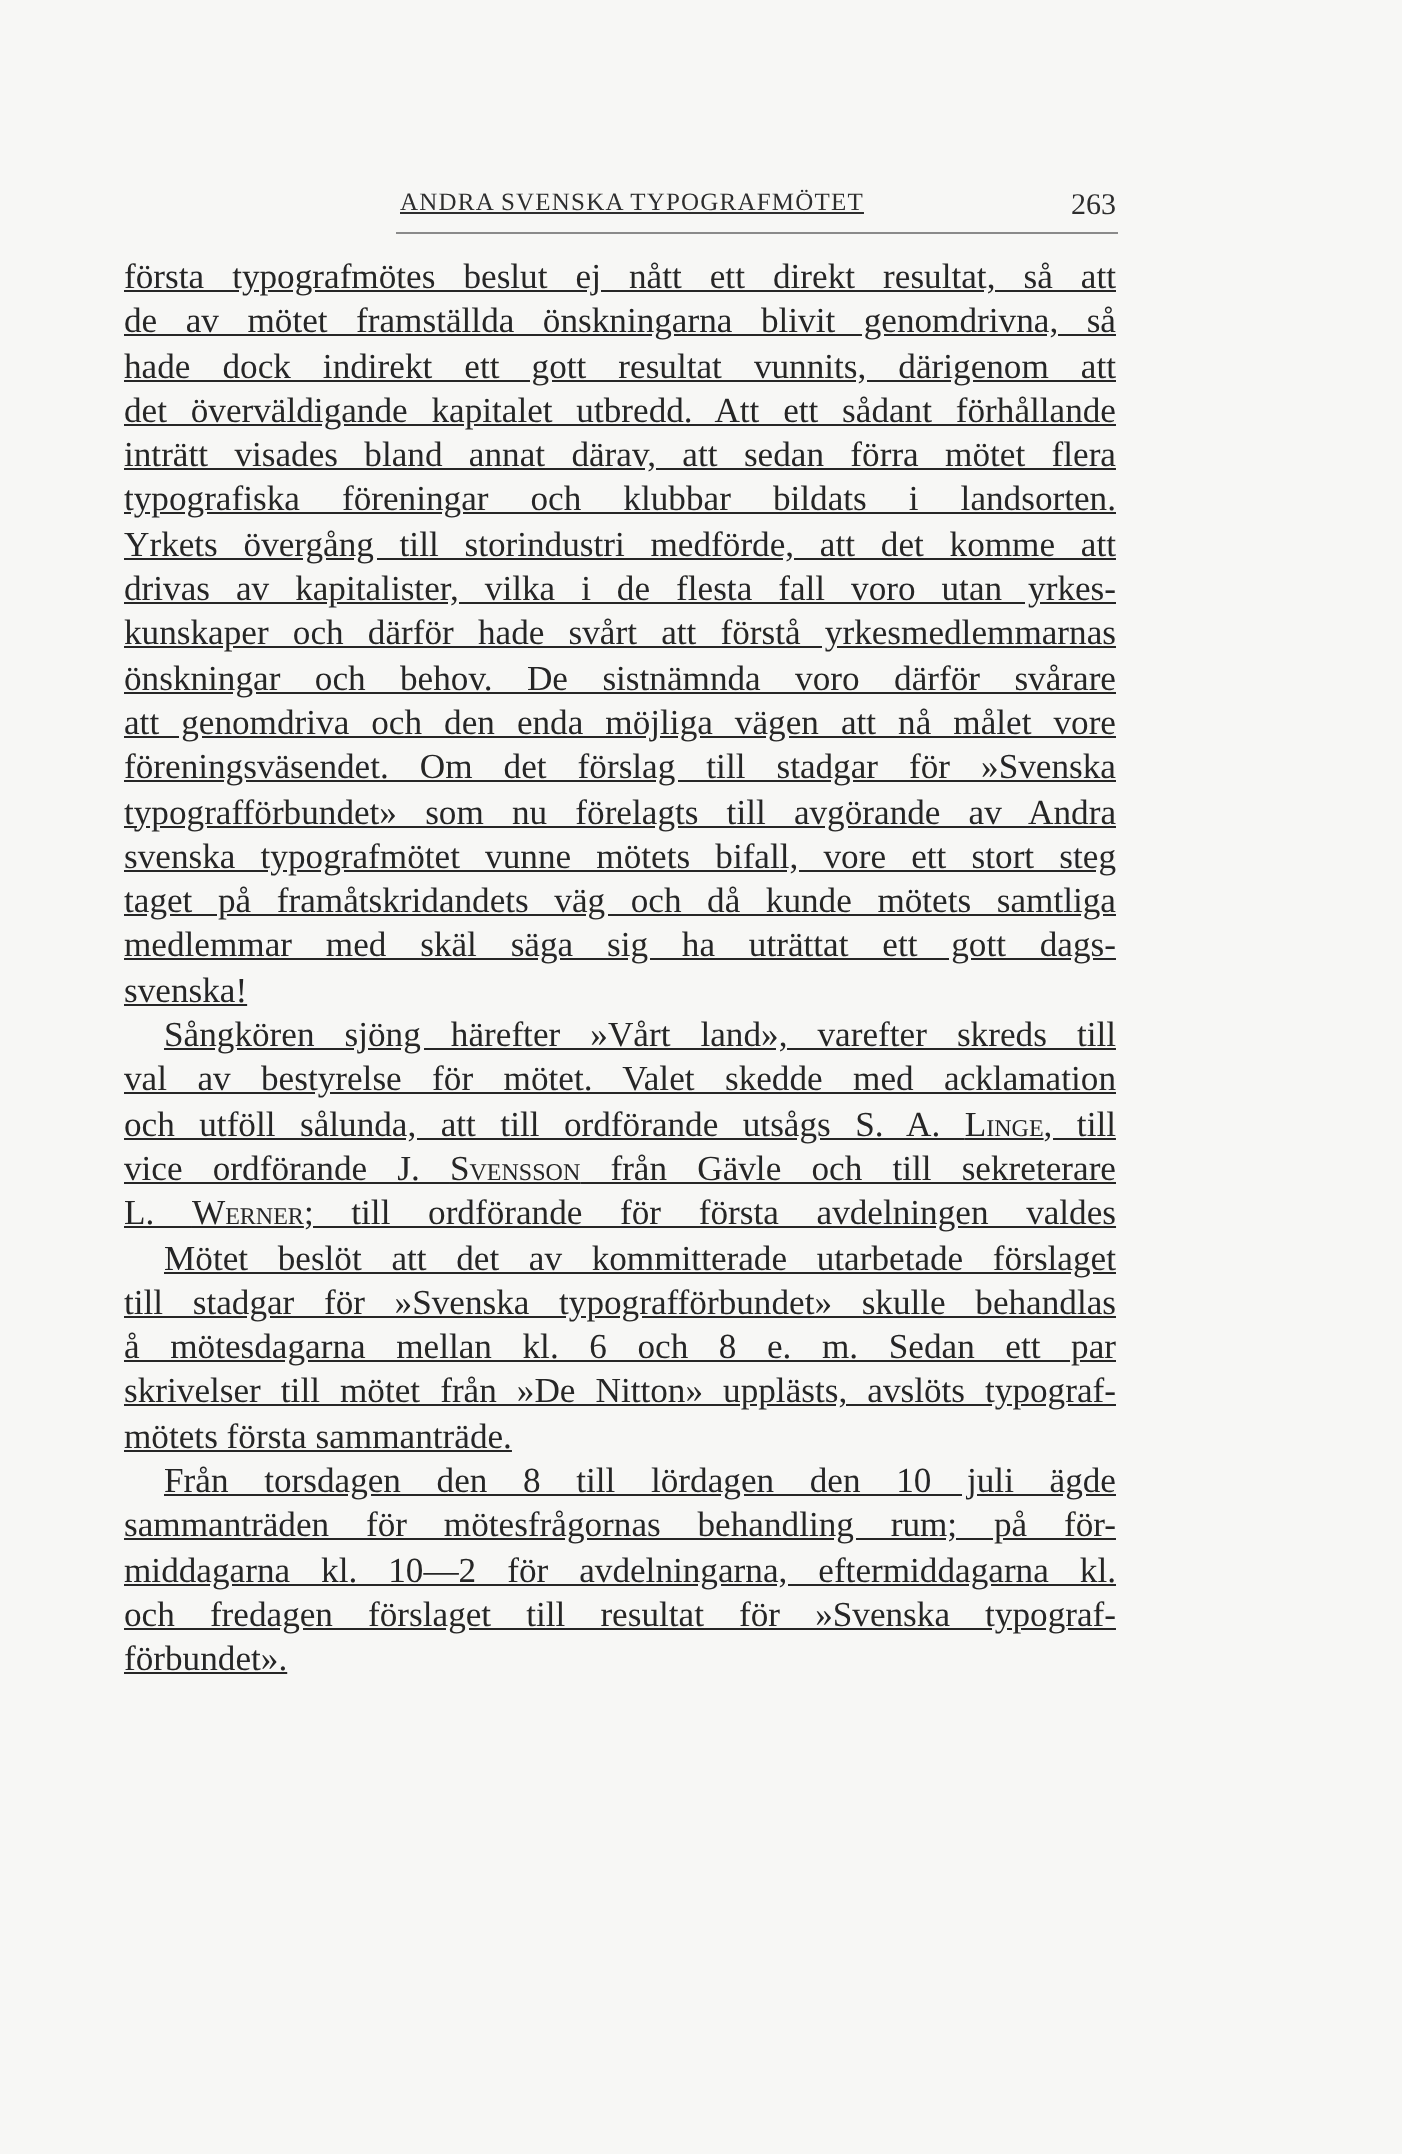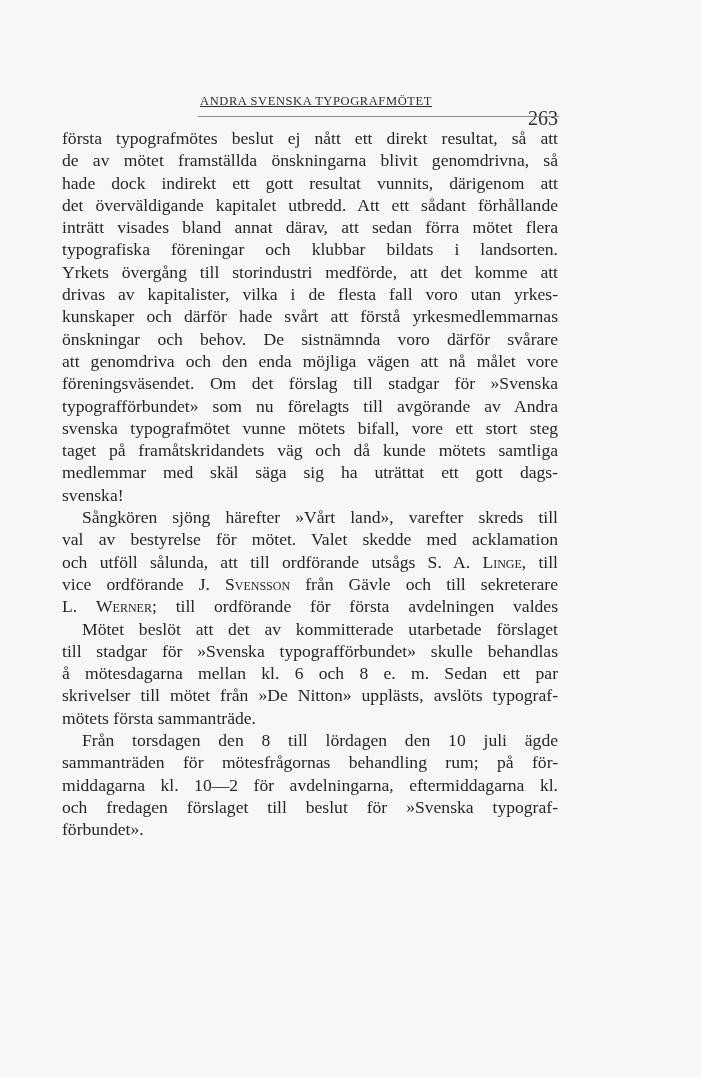--- a/index.html
+++ b/index.html
@@ -8,26 +8,26 @@
     position:relative; overflow:hidden;
     font-family:"Liberation Serif", "DejaVu Serif", serif;
     color:#262626;
   }
   .page { position:absolute; left:0; top:0; width:701px; height:1077px; }
   .running-head {
     position:absolute; left:200px; top:91px; width:360px; height:20px;
     font-size:12.5px; letter-spacing:0.6px; color:#2e2e2e;
   }
   .running-head .title { position:absolute; left:0; top:3px;text-decoration:underline; }
-  .running-head .pageno { position:absolute; right:2px; top:16px; font-size:20px; letter-spacing:0; }
+  .running-head .pageno { position:absolute; right:2px; top:4px; font-size:15px; letter-spacing:0; }
   .head-rule {
     position:absolute; left:198px; top:116px; width:361px; height:0;
     border-top:1px solid #8a8a8a;
   }
-  .body-text { position:absolute; left:62px; top:127px; width:496px; }
+  .body-text { position:absolute; left:62px; top:127px; width:496px;text-decoration:underline; }
   .line {
     height:22.3px; line-height:22.3px; font-size:17.6px; white-space:nowrap;
     text-align:justify; text-align-last:justify; overflow:visible;
   }
   .line.last { text-align-last:left; }
   .line.indent { padding-left:20px; }
   .sc { font-variant:small-caps; }
 </style>
 </head>
 <body>
@@ -63,16 +63,16 @@
     <div class="line">vice ordförande J. <span class="sc">Svensson</span> från Gävle och till sekreterare</div>
     <div class="line">L. <span class="sc">Werner</span>; till ordförande för första avdelningen valdes</div>
     <div class="line indent">Mötet beslöt att det av kommitterade utarbetade förslaget</div>
     <div class="line">till stadgar för »Svenska typografförbundet» skulle behandlas</div>
     <div class="line">å mötesdagarna mellan kl. 6 och 8 e. m. Sedan ett par</div>
     <div class="line">skrivelser till mötet från »De Nitton» upplästs, avslöts typograf-</div>
     <div class="line last">mötets första sammanträde.</div>
     <div class="line indent">Från torsdagen den 8 till lördagen den 10 juli ägde</div>
     <div class="line">sammanträden för mötesfrågornas behandling rum; på för-</div>
     <div class="line">middagarna kl. 10—2 för avdelningarna, eftermiddagarna kl.</div>
-    <div class="line">och fredagen förslaget till beslut för »Svenska typograf-</div>
+    <div class="line">och fredagen förslaget till resultat för »Svenska typograf-</div>
     <div class="line last">förbundet».</div>
   </div>
 </div>
 
 </body></html>

